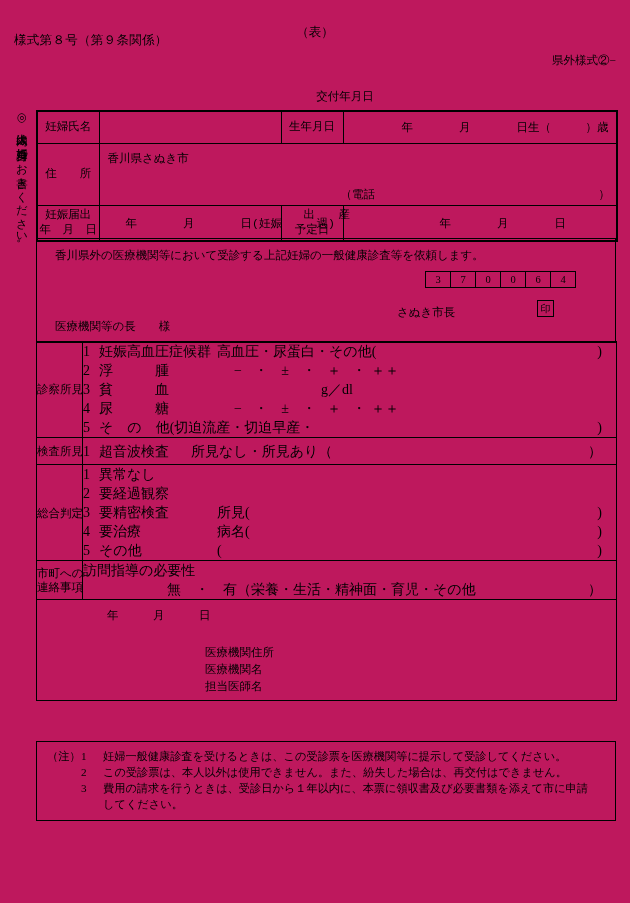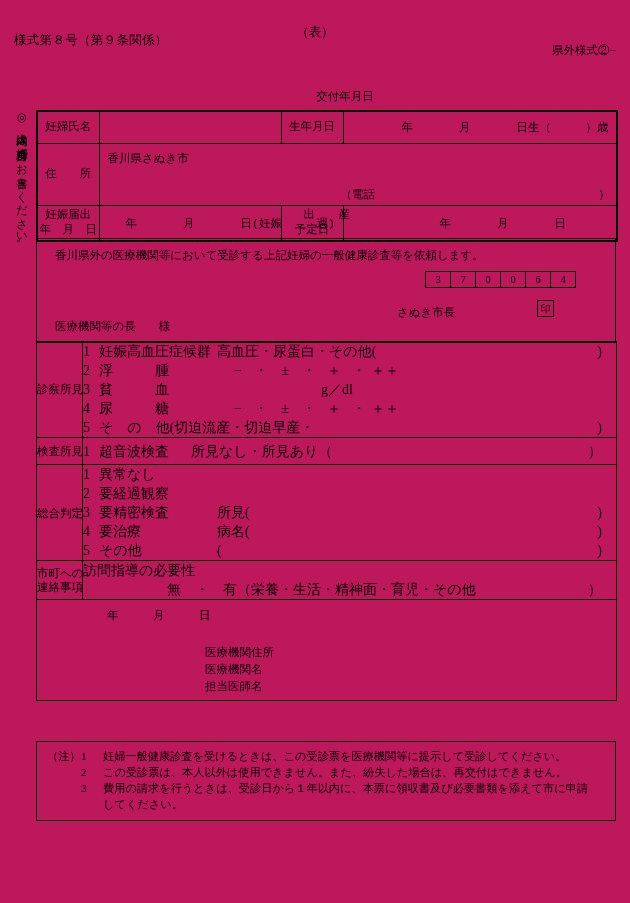--- a/index.html
+++ b/index.html
@@ -32,21 +32,21 @@
     position: absolute;
     left: 0;
     top: 24px;
     width: 630px;
     text-align: center;
     font-size: 12.5px;
   }
   .kengai {
     position: absolute;
     right: 14px;
-    top: 43px;
+    top: 53px;
     font-size: 11.5px;
     white-space: nowrap;
     margin-left: 32px;
   }
   .main-title {
     position: absolute;
     left: 0;
     top: 67px;
     width: 630px;
     text-align: center;

